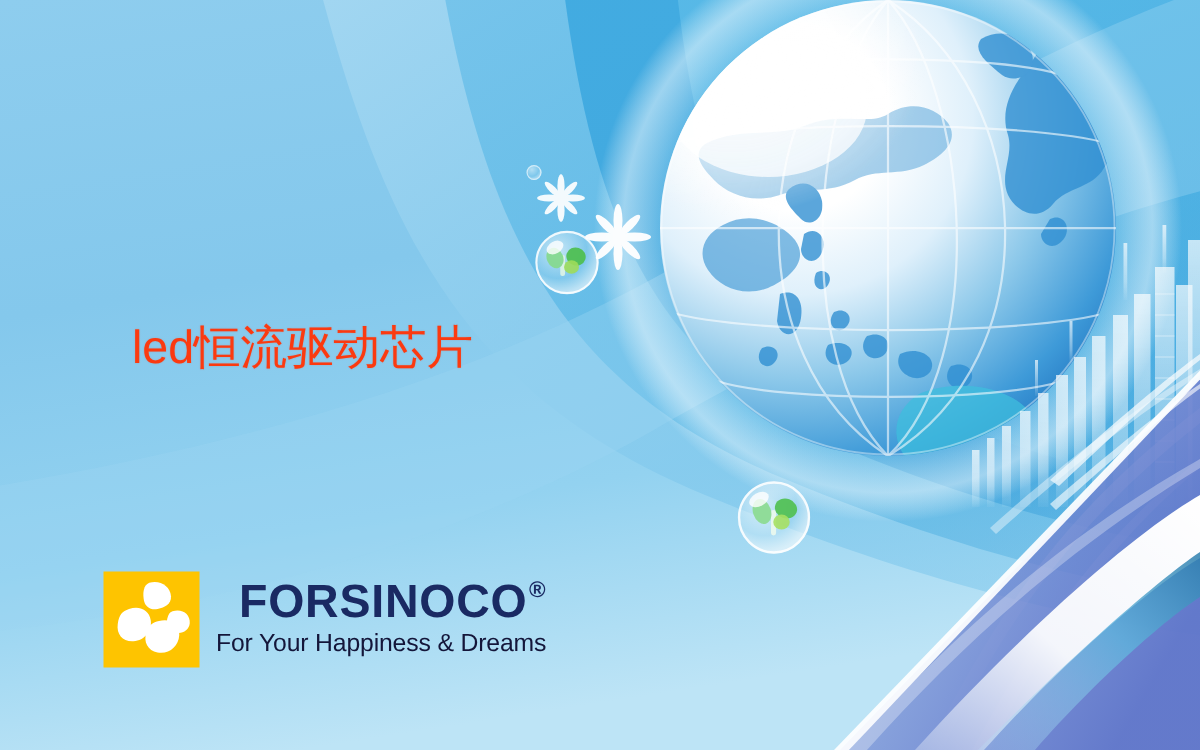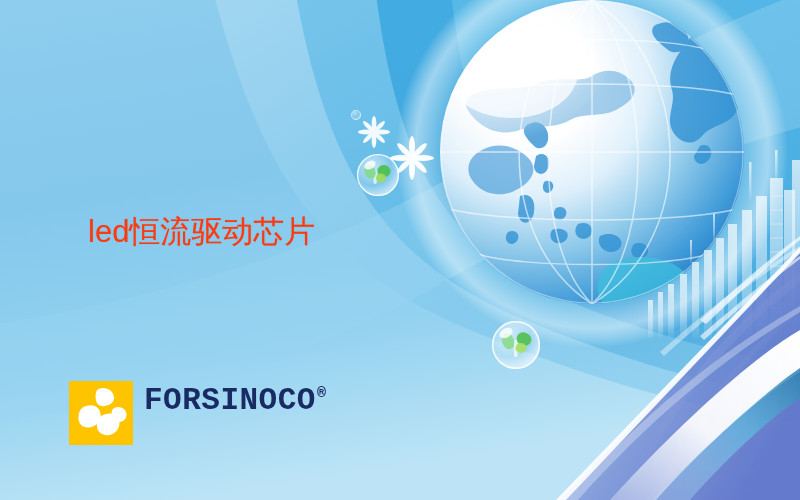--- a/index.html
+++ b/index.html
@@ -63,21 +63,21 @@
     background: #fec400;
     flex: 0 0 auto;
     position: relative;
   }
   #logo-mark svg { display: block; }
   #logo-text {
     margin-left: 11px;
     padding-top: 4px;
   }
   #logo-wordmark {
-    font-family: Liberation Mono, monospace;
+    font-family: Liberation Sans, sans-serif;
     font-weight: bold;
     font-size: 31px;
     letter-spacing: 0.5px;
     color: #1a2a63;
     line-height: 1;
     white-space: nowrap;
     display: flex;
     align-items: flex-start;
     justify-content: flex-end;
   }
@@ -412,16 +412,17 @@
           <path d="M37 33 C44.5 31 51 35 50.5 42.5 C50 50 43.5 55.5 36 54
                    C29.5 52.7 26.5 47 28.5 40.5 C30 35.6 33 34 37 33 Z"></path>
         </g>
       </svg>
     </div>
     <div id="logo-text">
       <div id="logo-wordmark">
         <span>FORSINOCO</span>
         <span class="reg">®</span>
       </div>
+      <div id="logo-tagline">For Your Happiness &amp; Dreams</div>
     </div>
   </div>
 
 </div>
 
 </body></html>

